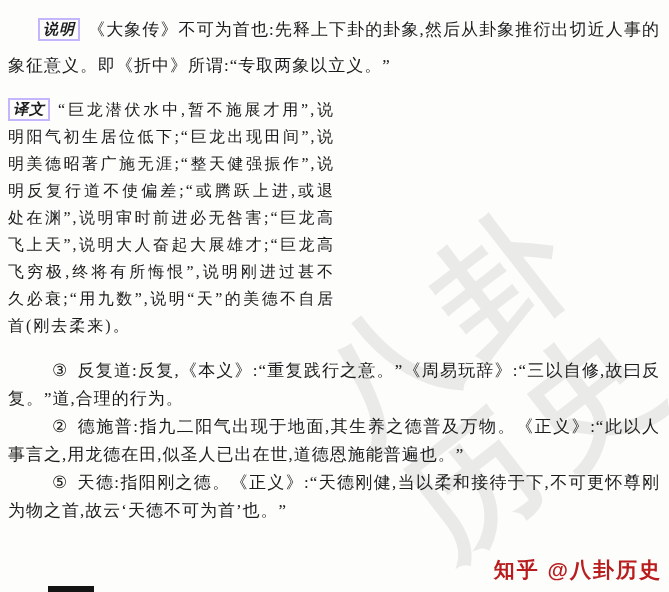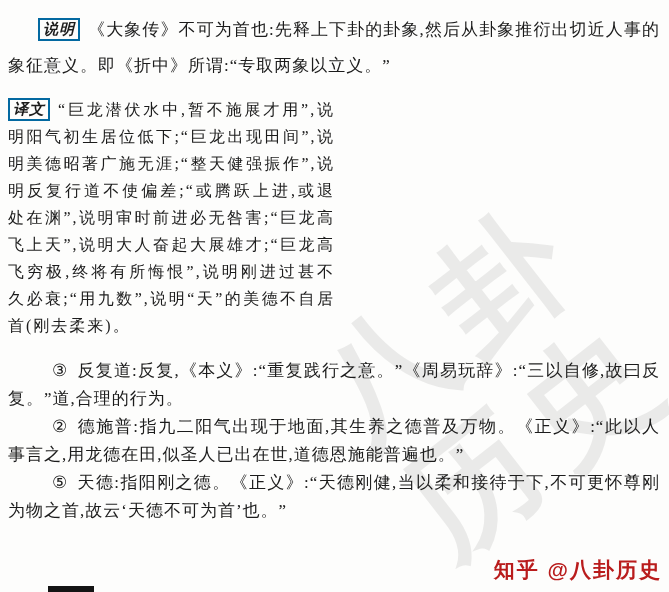--- a/index.html
+++ b/index.html
@@ -15,21 +15,21 @@
     width:669px;height:592px;
     padding:12px 9px 0 8px;
     box-sizing:border-box;
   }
   .content{position:relative;z-index:1;}
   p{margin:0;}
 
   
   .sec-label{
     display:inline-block;
-    border:2px solid #0369a1;
+    border:2px solid #c4b5fd;
     font-weight:700;
     font-style:italic;
     font-size:15px;
     line-height:19px;
     padding:0 3px;
     margin-right:8px;
     letter-spacing:1px;
     vertical-align:1px;
   }
 

